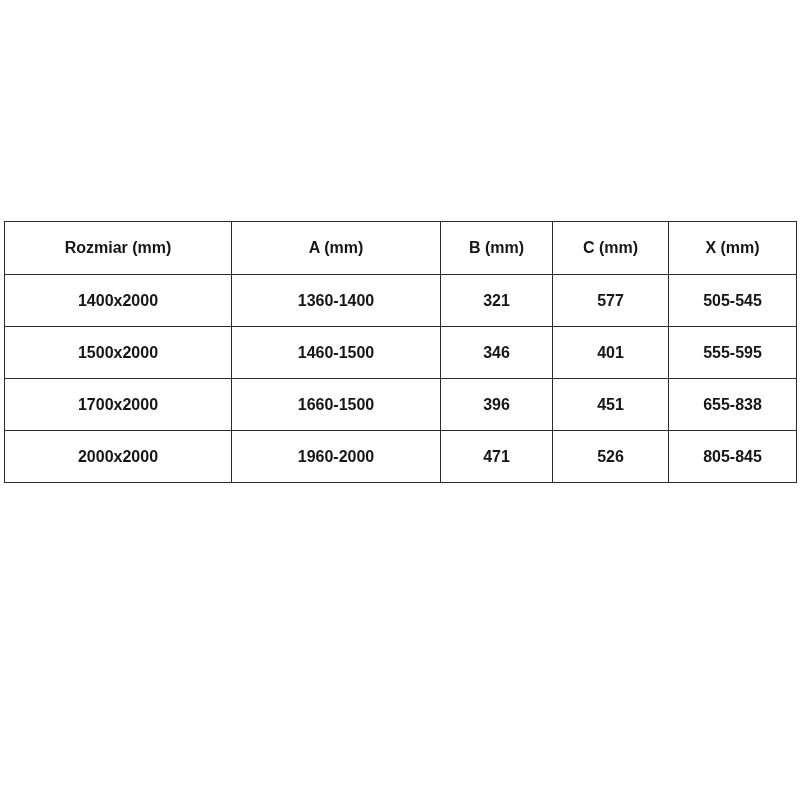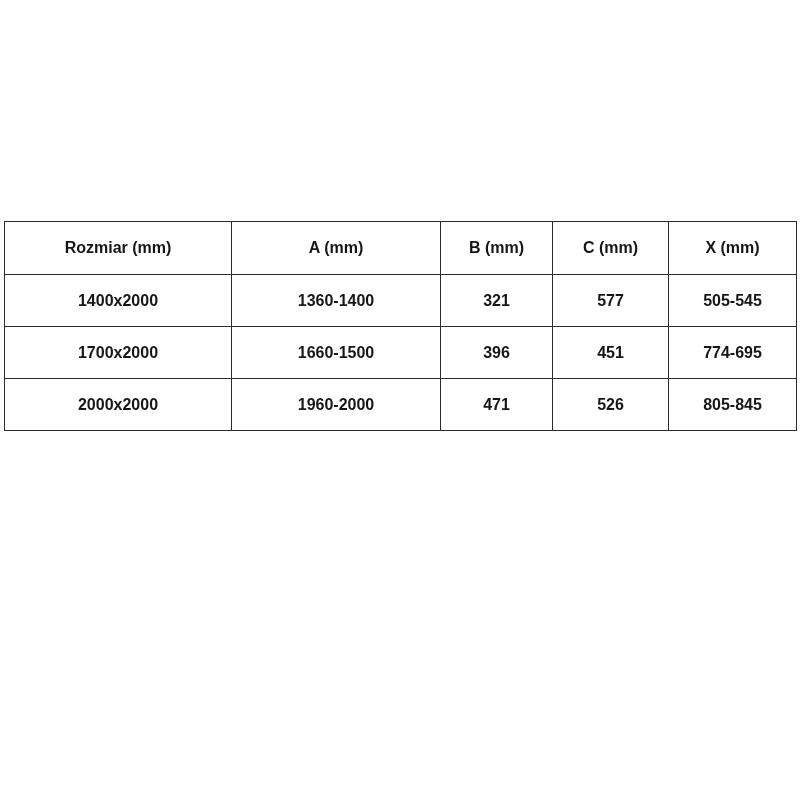--- a/index.html
+++ b/index.html
@@ -77,25 +77,32 @@
       </thead>
       <tbody>
         <tr>
           <td>1400x2000</td>
           <td>1360-1400</td>
           <td>321</td>
           <td>577</td>
           <td>505-545</td>
         </tr>
         <tr>
+          <td>1500x2000</td>
+          <td>1460-1500</td>
+          <td>346</td>
+          <td>401</td>
+          <td>555-595</td>
+        </tr>
+        <tr>
           <td>1700x2000</td>
           <td>1660-1500</td>
           <td>396</td>
           <td>451</td>
-          <td>774-695</td>
+          <td>655-838</td>
         </tr>
         <tr>
           <td>2000x2000</td>
           <td>1960-2000</td>
           <td>471</td>
           <td>526</td>
           <td>805-845</td>
         </tr>
       </tbody>
     </table>

